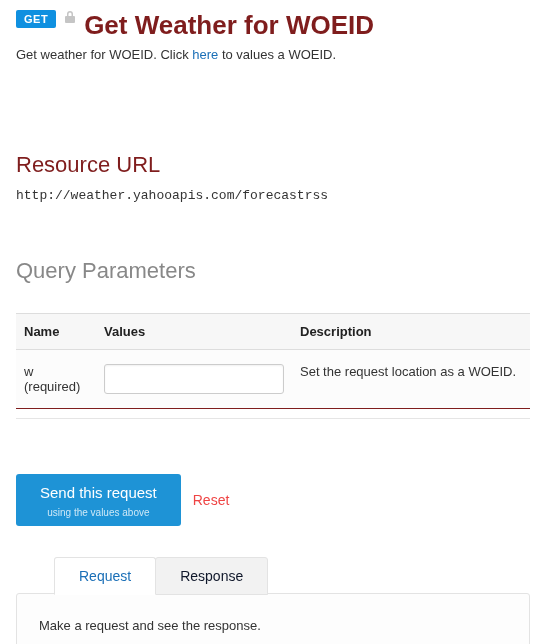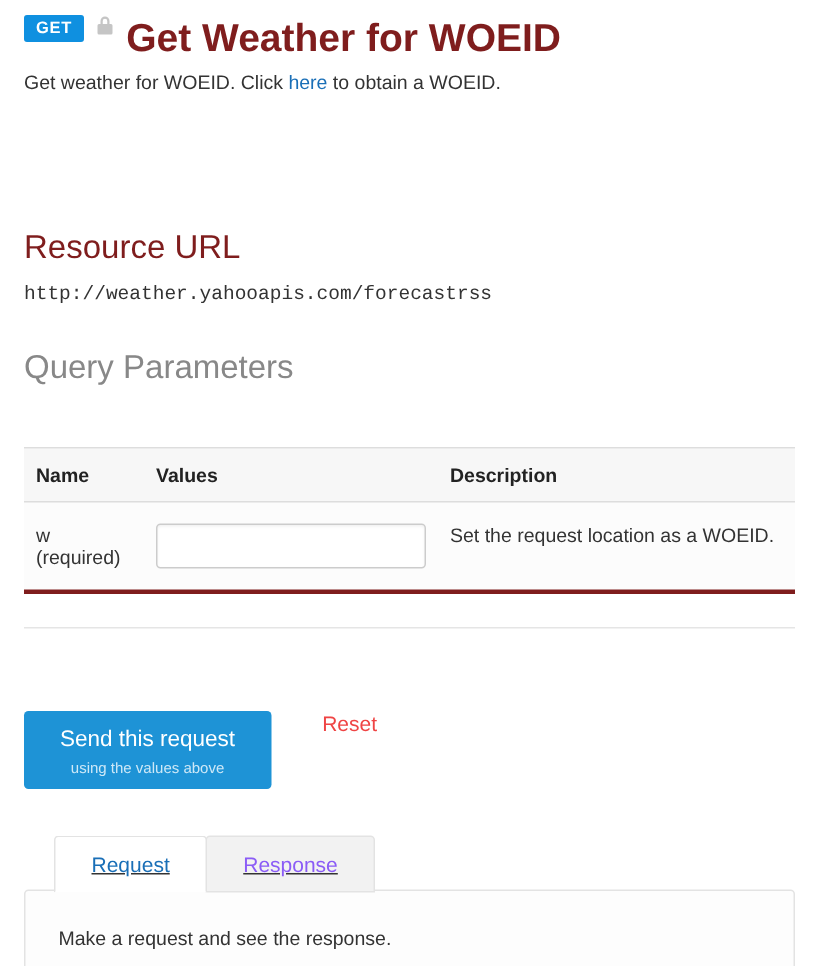--- a/index.html
+++ b/index.html
@@ -45,34 +45,34 @@
   .section-heading {
     font-size: 22px;
     font-weight: 400;
     color: #7f1d1d;
     margin-bottom: 10px;
   }
   .resource-url {
     font-family: "Courier New", monospace;
     font-size: 13px;
     color: #333;
-    margin-bottom: 29px;
+    margin-bottom: 55px;
   }
   .query-heading {
     font-size: 22px;
     font-weight: 400;
     color: #888;
-    margin-bottom: 40px;
+    margin-bottom: 29px;
   }
   table.params {
     width: 100%;
     border-collapse: collapse;
     border-top: 1px solid #ddd;
-    border-bottom: 3px solid #7f1d1d;
-    margin-bottom: 22px;
+    border-bottom: 1px solid #7f1d1d;
+    margin-bottom: 9px;
   }
   table.params th {
     text-align: left;
     font-size: 13px;
     font-weight: 700;
     color: #222;
     padding: 10px 8px;
     background: #f7f7f7;
     border-bottom: 1px solid #ddd;
   }
@@ -95,22 +95,22 @@
     font-size: 13px;
     box-shadow: inset 0 1px 2px rgba(0,0,0,0.06);
   }
   .divider {
     border: none;
     border-top: 1px solid #e5e5e5;
     margin-bottom: 55px;
   }
   .action-row {
     display: flex;
-    align-items: flex-start;
-    gap: 34px;
+    align-items: center;
+    gap: 12px;
     margin-bottom: 30px;
   }
   .send-btn {
     background: #1e93d6;
     color: #fff;
     border: none;
     border-radius: 3px;
     padding: 10px 24px 8px 24px;
     cursor: pointer;
     text-align: center;
@@ -119,41 +119,40 @@
   .send-btn .sub  { display: block; font-size: 10px; color: #cde8f7; margin-top: 6px; }
   .reset-link {
     color: #ef4444;
     font-size: 14px;
     text-decoration: none;
     cursor: pointer;
   }
   .tabs {
     display: flex;
     align-items: center;
-    margin-left: 20px;
+    margin-left: 38px;
     position: relative;
-    text-decoration: underline;
   }
   .tab {
     padding: 10px 24px;
     font-size: 14px;
     cursor: pointer;
     position: relative;
   }
   .tab.active {
     color: #1a6fb7;
     background: #fff;
     border: 1px solid #e3e3e3;
     border-bottom: 1px solid #fff;
     border-radius: 3px 3px 0 0;
     z-index: 2;
     bottom: -1px;
   }
   .tab.inactive {
-    color: #8b5cf6;
+    color: #0f172a;
     background: #f2f2f2;
     border: 1px solid #e3e3e3;
     border-radius: 3px 3px 0 0;
     margin-left: -1px;
     bottom: -1px;
     padding-left: 24px;
   }
   .panel {
     border: 1px solid #e3e3e3;
     background: #fdfdfd;
@@ -171,21 +170,21 @@
   <span class="method-badge">GET</span>
   <span class="lock-icon">
     <svg width="12" height="14" viewBox="0 0 12 14">
         <path fill="#c5c5c5" d="M9 6V4a3 3 0 10-6 0v2H2a1 1 0 00-1 1v5a1 1 0 001 1h8a1 1 0 001-1V7a1 1 0 00-1-1H9zM4.5 4a1.5 1.5 0 113 0v2h-3V4z"></path>
       </svg>
   </span>
   <h1 class="page-title">Get Weather for WOEID</h1>
 </div>
 
 <p class="subtitle">
-  <span>Get weather for WOEID. Click </span><a href="#">here</a><span> to obtain a WOEID.</span>
+  <span>Get weather for WOEID. Click </span><a href="#">here</a><span> to values a WOEID.</span>
 </p>
 
 <h2 class="section-heading">Resource URL</h2>
 <div class="resource-url">http://weather.yahooapis.com/forecastrss</div>
 
 <h2 class="query-heading">Query Parameters</h2>
 
 <table class="params">
   <thead>
     <tr>

